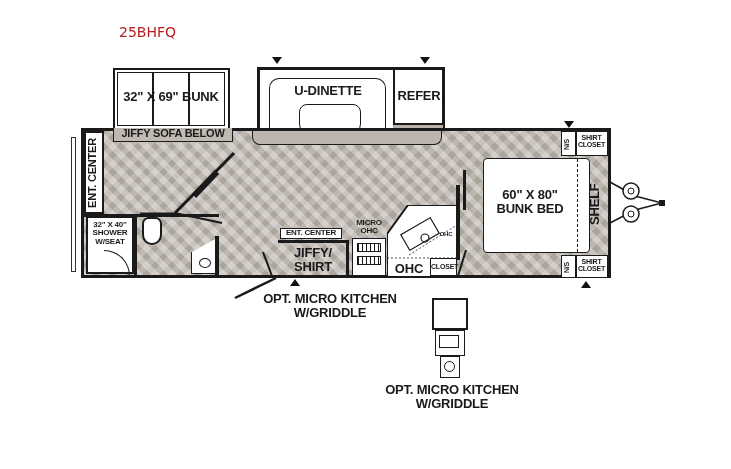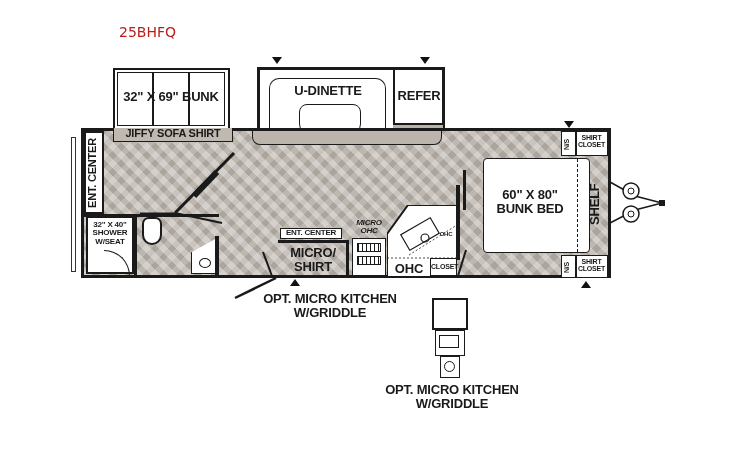--- a/index.html
+++ b/index.html
@@ -41,21 +41,21 @@
     <div class="abs lbl" style="left:0; top:19px; width:48px; font-size:13px;">REFER</div>
   </div>
   <div class="abs" style="left:133px; top:55px; width:50px; height:17px; background:#b9b2a9;"></div>
 </div>
 <div class="abs tri tri-down" style="left:272px; top:57px;"></div>
 <div class="abs tri tri-down" style="left:420px; top:57px;"></div>
 
 <div class="abs wall floor" style="left:81px; top:128px; width:530px; height:150px;"></div>
 
 <div class="abs" style="left:113px; top:128px; width:120px; height:14px; background:#c0b9b1; border:1.5px solid #1a1a1a; border-top:none;">
-  <div class="abs lbl" style="left:0; top:0; width:118px; font-size:11px;">JIFFY SOFA SHIRT</div>
+  <div class="abs lbl" style="left:0; top:0; width:118px; font-size:11px;">JIFFY SOFA BELOW</div>
 </div>
 <div class="abs" style="left:252px; top:131px; width:190px; height:14px; background:#bbb5ad; border:1.5px solid #1a1a1a; border-top:none; border-radius:0 0 8px 8px;"></div>
 
 <div class="abs" style="left:71px; top:137px; width:5px; height:135px; border:1px solid #333; background:#fff;"></div>
 
 <div class="abs box" style="left:84px; top:131px; width:20px; height:83px;">
   <div class="abs lbl vert" style="left:1px; top:2px; height:76px; width:15px; font-size:11px;">ENT. CENTER</div>
 </div>
 
 <div class="abs" style="left:84px; top:214px; width:135px; height:61px; background:transparent; border-top:3px solid #1a1a1a;"></div>
@@ -75,24 +75,24 @@
   <line x1="35" y1="73" x2="82" y2="83" stroke="#1a1a1a" stroke-width="2"></line>
   <line x1="0" y1="74" x2="36" y2="74" stroke="#1a1a1a" stroke-width="3"></line>
 </svg>
 
 <div class="abs" style="left:280px; top:228px; width:62px; height:11px; background:#fff; border:1px solid #1a1a1a;">
   <div class="abs lbl" style="left:0; top:0; width:60px; font-size:8px;">ENT. CENTER</div>
 </div>
 <div class="abs" style="left:278px; top:240px; width:70px; height:3px; background:#1a1a1a;"></div>
 <div class="abs" style="left:346px; top:240px; width:3px; height:37px; background:#1a1a1a;"></div>
 <div class="abs lbl" style="left:280px; top:246px; width:66px; font-size:13px;">
-  <div>MICRO/</div>
+  <div>JIFFY/</div>
   <div>SHIRT</div>
 </div>
-<div class="abs lbl" style="left:352px; top:219px; width:34px; font-size:8px;font-style:italic;">
+<div class="abs lbl" style="left:352px; top:219px; width:34px; font-size:8px;">
   <div>MICRO</div>
   <div>OHC</div>
 </div>
 <div class="abs" style="left:352px; top:238px; width:34px; height:38px; background:#fff; border:1.5px solid #1a1a1a;">
   <div class="abs" style="left:4px; top:4px; width:24px; height:9px; border:1px solid #1a1a1a; background: repeating-linear-gradient(90deg,#1a1a1a 0 1px,#fff 1px 4px);"></div>
   <div class="abs" style="left:4px; top:17px; width:24px; height:9px; border:1px solid #1a1a1a; background: repeating-linear-gradient(90deg,#1a1a1a 0 1px,#fff 1px 4px);"></div>
 </div>
 
 <div class="abs" style="left:387px; top:205px; width:70px; height:71px; background:#fff; clip-path: polygon(30% 0, 100% 0, 100% 100%, 0 100%, 0 40%); border:0;"></div>
 <svg class="abs" style="left:387px; top:205px;" width="72" height="72">

